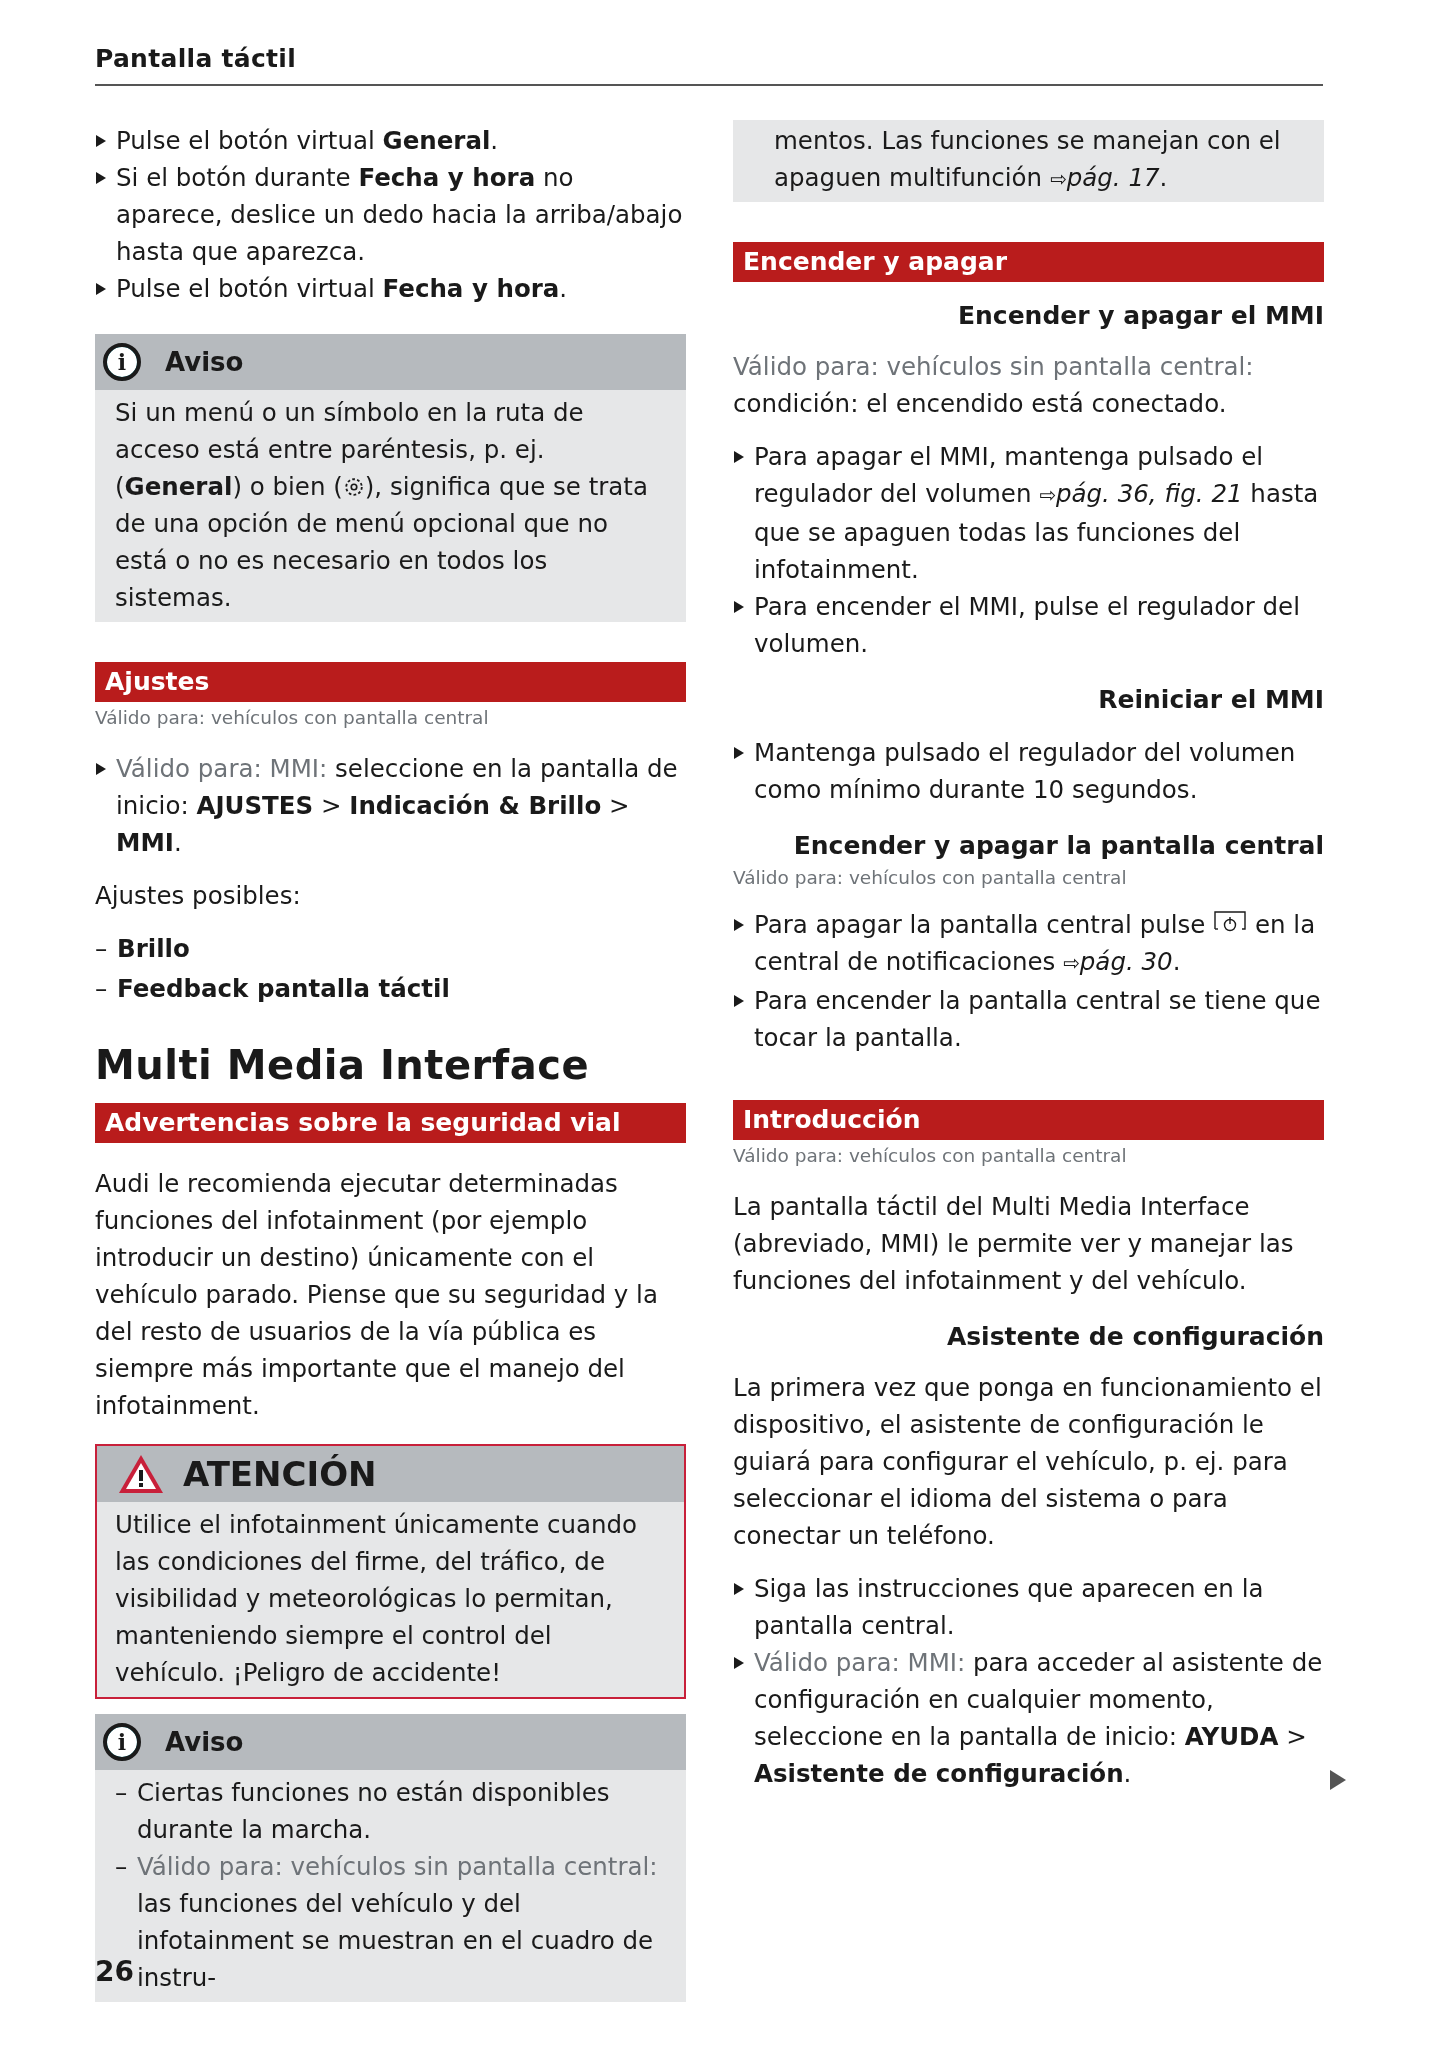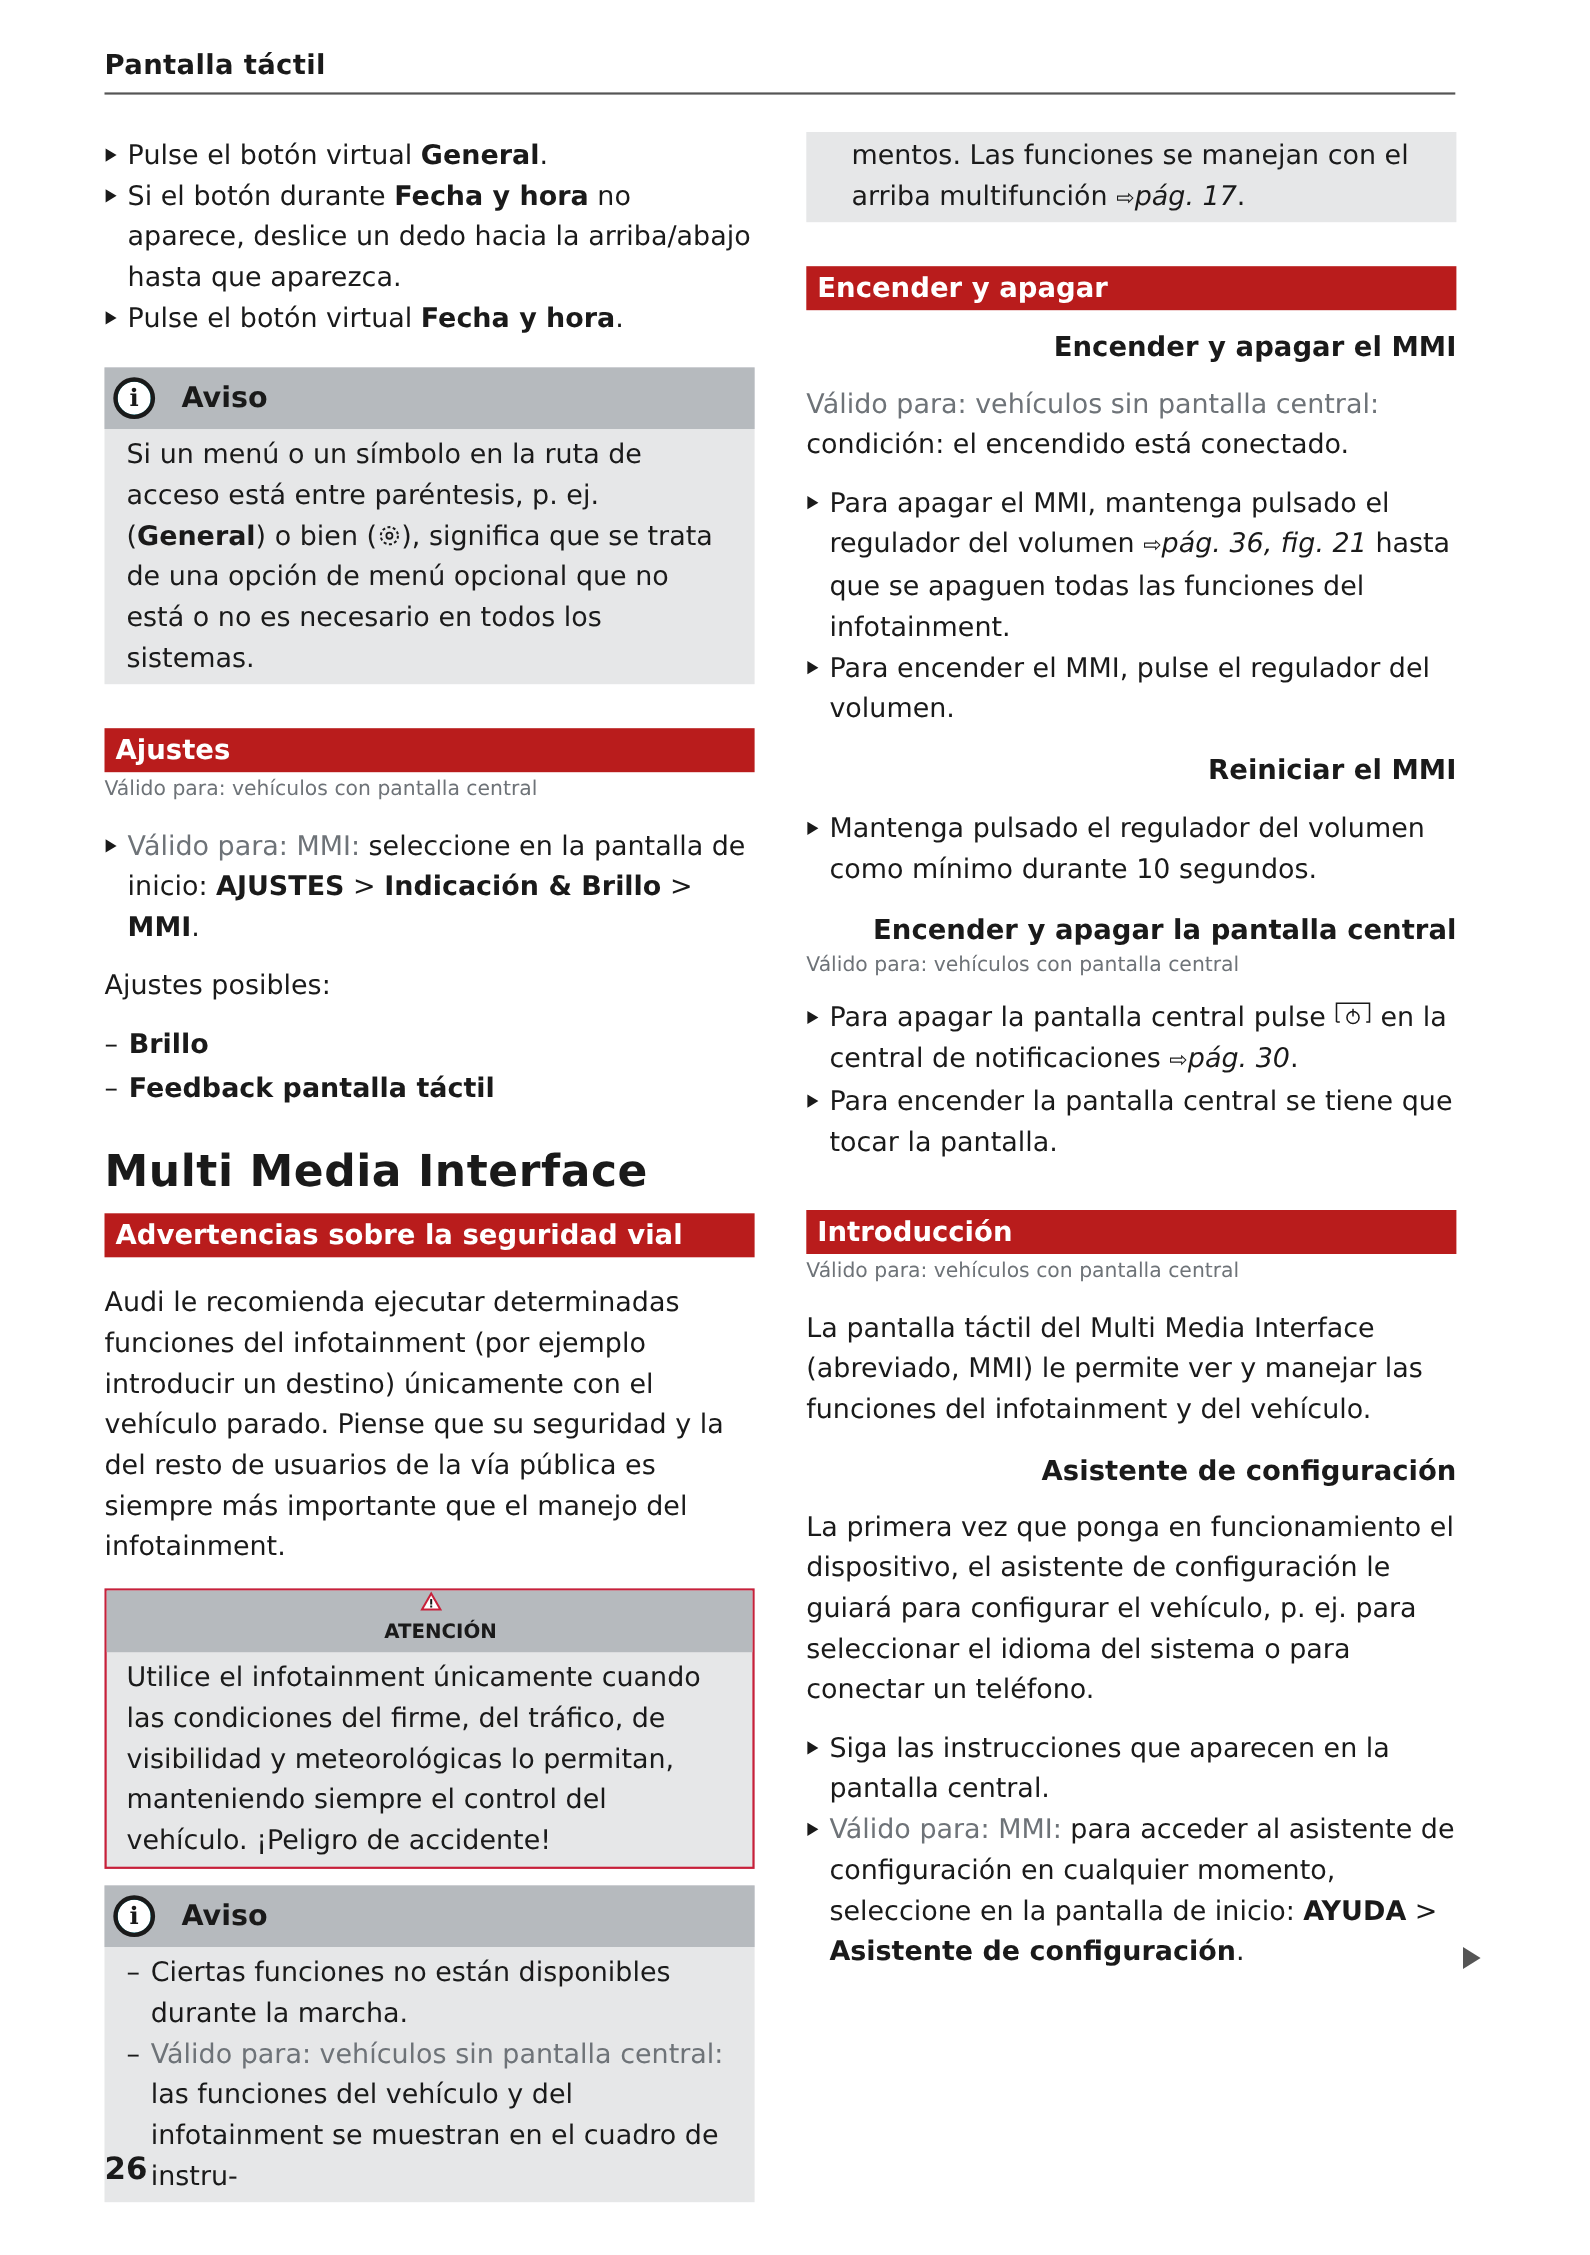--- a/index.html
+++ b/index.html
@@ -79,21 +79,21 @@
     <p class="dash" style="margin-top:3px;"><b>Feedback pantalla táctil</b></p>
   </div>
 
   <div style="margin-top:30px;">
     <div class="h1">Multi Media Interface</div>
     <div class="redbar" style="margin-top:10px;">Advertencias sobre la seguridad vial</div>
     <p style="margin-top:22px;">Audi le recomienda ejecutar determinadas funciones del infotainment (por ejemplo introducir un destino) únicamente con el vehículo parado. Piense que su seguridad y la del resto de usuarios de la vía pública es siempre más importante que el manejo del infotainment.</p>
   </div>
 
   <div class="warn" style="margin-top:20px;">
-    <div class="nh" style="background:#b6babe; height:56px; display:flex; align-items:center; padding-left:20px; font-weight:bold; font-size:18px;flex-direction:column;">
+    <div class="nh" style="background:#b6babe; height:56px; display:flex; align-items:center; padding-left:20px; font-weight:bold; font-size:34px;">
       <svg class="icon-warn" viewBox="0 0 48 42">
           <polygon points="24,2 46,40 2,40" fill="#c8203a"></polygon>
           <polygon points="24,10 39,36 9,36" fill="#fff"></polygon>
           <rect x="22" y="17" width="4" height="11" fill="#1a1a1a"></rect>
           <rect x="22" y="30" width="4" height="4" fill="#1a1a1a"></rect>
         </svg>
       <span>ATENCIÓN</span>
     </div>
     <div class="nb" style="padding:4px 18px 6px 18px;">Utilice el infotainment únicamente cuando las condiciones del firme, del tráfico, de visibilidad y meteorológicas lo permitan, manteniendo siempre el control del vehículo. ¡Peligro de accidente!</div>
   </div>
@@ -107,21 +107,21 @@
     </div>
     <div class="nb">
       <p class="dash">Ciertas funciones no están disponibles durante la marcha.</p>
       <p class="dash"><span class="gray">Válido para: vehículos sin pantalla central:</span><span> las funciones del vehículo y del infotainment se muestran en el cuadro de instru-</span></p>
     </div>
   </div>
 </div>
 
 <div class="col right">
   <div class="note" style="padding:2px 20px 4px 41px;">
-    <span>mentos. Las funciones se manejan con el arriba multifunción </span><span class="arrow">⇨</span><i class="ref">pág. 17</i><span>.</span>
+    <span>mentos. Las funciones se manejan con el apaguen multifunción </span><span class="arrow">⇨</span><i class="ref">pág. 17</i><span>.</span>
   </div>
 
   <div style="margin-top:40px;">
     <div class="redbar">Encender y apagar</div>
     <div class="h3" style="margin-top:16px;">Encender y apagar el MMI</div>
     <p style="margin-top:14px;"><span class="gray">Válido para: vehículos sin pantalla central:</span><span> condición: el encendido está conectado.</span></p>
     <p class="bul" style="margin-top:16px;"><span>Para apagar el MMI, mantenga pulsado el regulador del volumen </span><span class="arrow">⇨</span><i class="ref">pág. 36, fig. 21</i><span> hasta que se apaguen todas las funciones del infotainment.</span></p>
     <p class="bul">Para encender el MMI, pulse el regulador del volumen.</p>
 
     <div class="h3" style="margin-top:20px;">Reiniciar el MMI</div>

